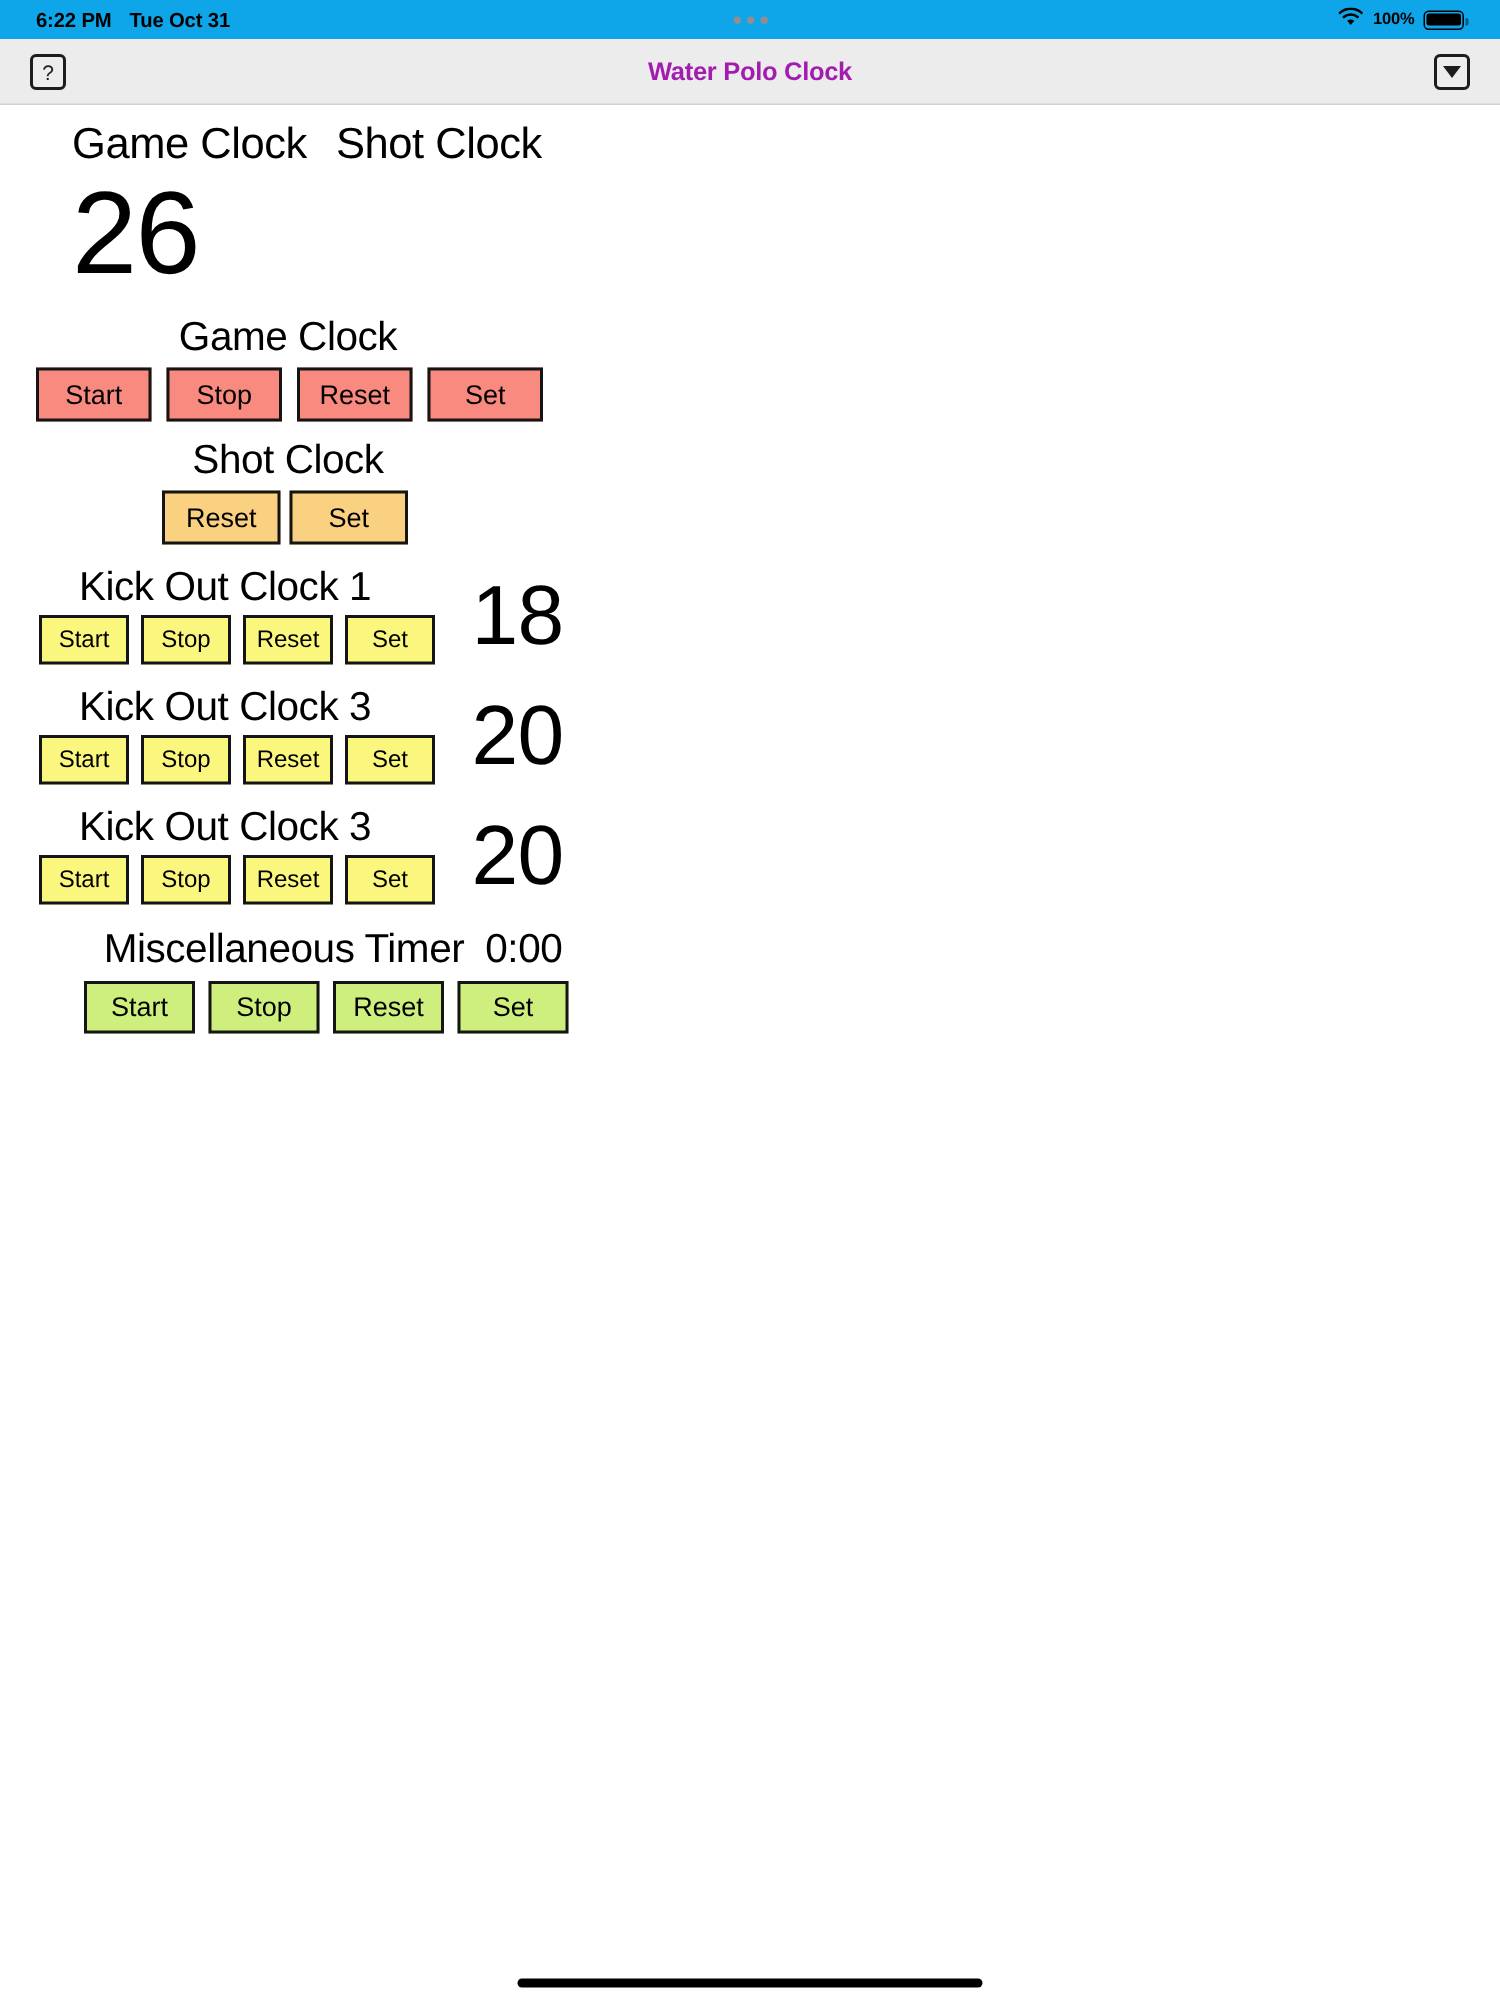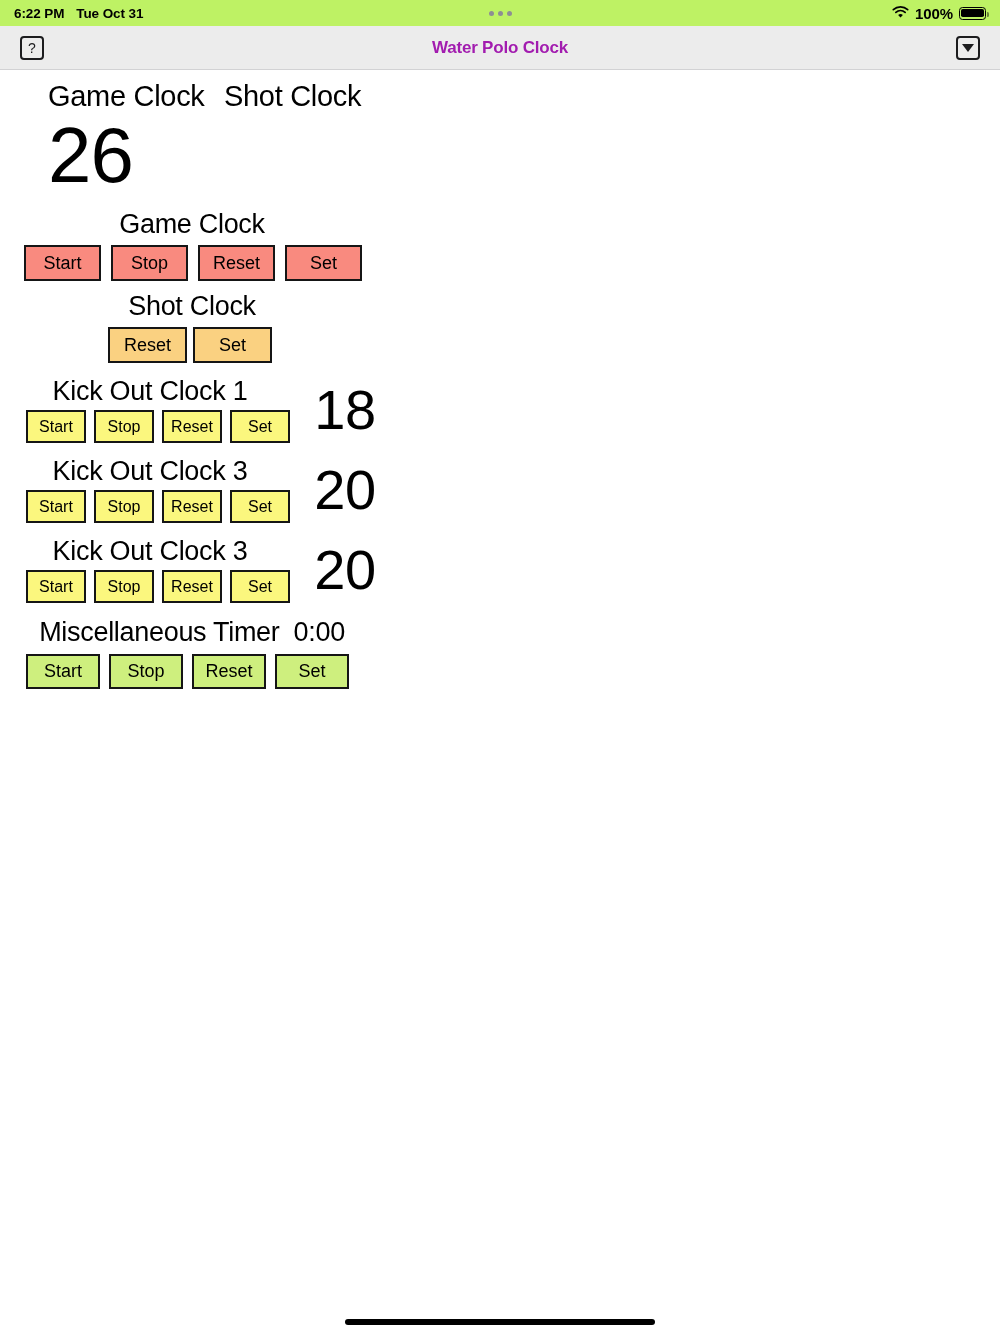--- a/index.html
+++ b/index.html
@@ -15,25 +15,25 @@
     position: relative;
     -webkit-font-smoothing: antialiased;
   }
 
   
   .status-bar {
     position: absolute;
     top: 0; left: 0;
     width: 1000px;
     height: 26px;
-    background: #bef264;
+    background: #0ea5e9;
     display: flex;
     align-items: center;
     box-sizing: border-box;
-    padding: 0 14px;
+    padding: 0 24px;
   }
   .status-left {
     display: flex;
     align-items: baseline;
     gap: 12px;
     font-size: 13.5px;
     font-weight: 600;
     color: #000;
     letter-spacing: -0.1px;
   }
@@ -54,21 +54,21 @@
     display: block;
     width: 5px; height: 5px;
     border-radius: 50%;
     background: #8e8e93;
   }
   .status-right {
     margin-left: auto;
     display: flex;
     align-items: center;
     gap: 6px;
-    font-size: 15px;
+    font-size: 11px;
     font-weight: 600;
     color: #000;
     letter-spacing: -0.1px;
     z-index: 2;
     text-align: center;
   }
   .wifi-icon { display: block; }
   .battery {
     position: relative;
     width: 27px;
@@ -259,21 +259,21 @@
     top: 6px;
     width: 90px;
     text-align: center;
     font-size: 56px;
     line-height: 1;
     color: #000;
     letter-spacing: -0.5px;
   }
 
   
-  .group-misc { margin-top: 14px; }
+  .group-misc { margin-top: 14px; margin-left: 30px; }
   .group-misc .misc-head {
     display: flex;
     align-items: baseline;
     justify-content: center;
     width: 384px;
     gap: 14px;
   }
   .group-misc .misc-head .lbl {
     font-size: 27px;
     color: #000;

